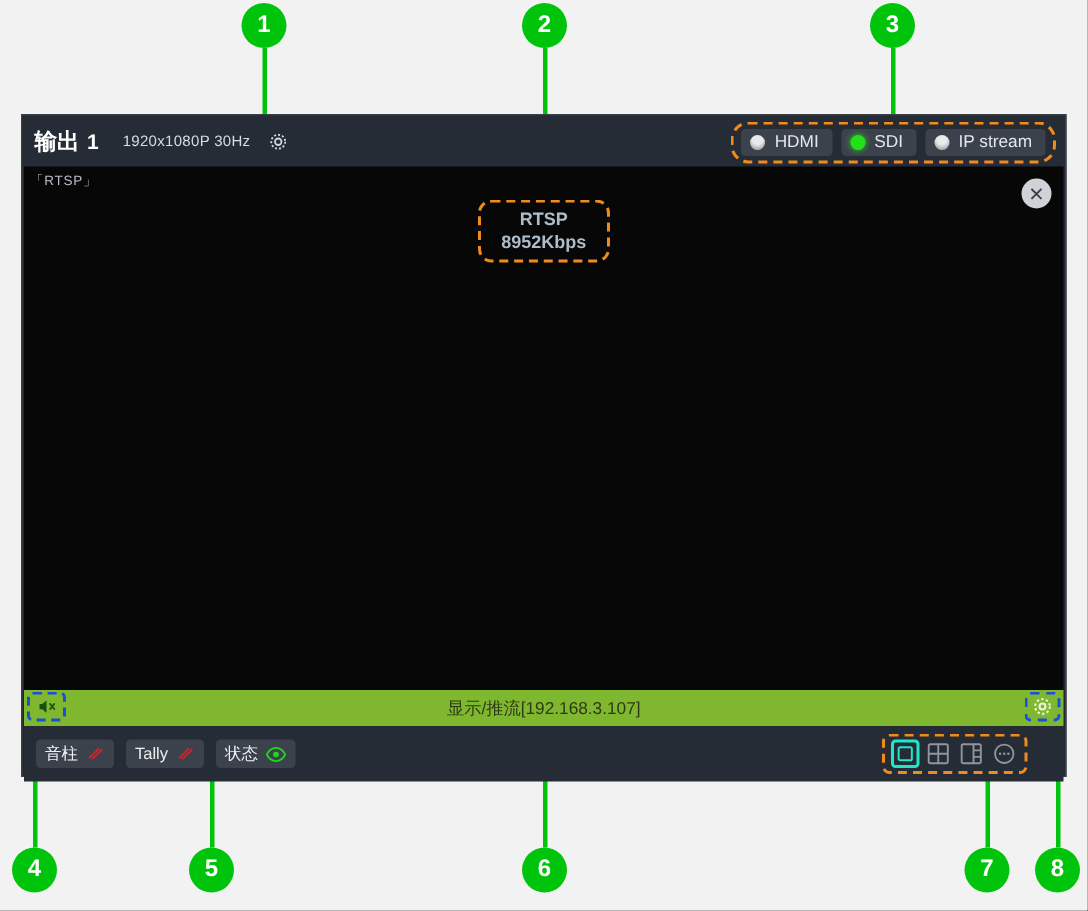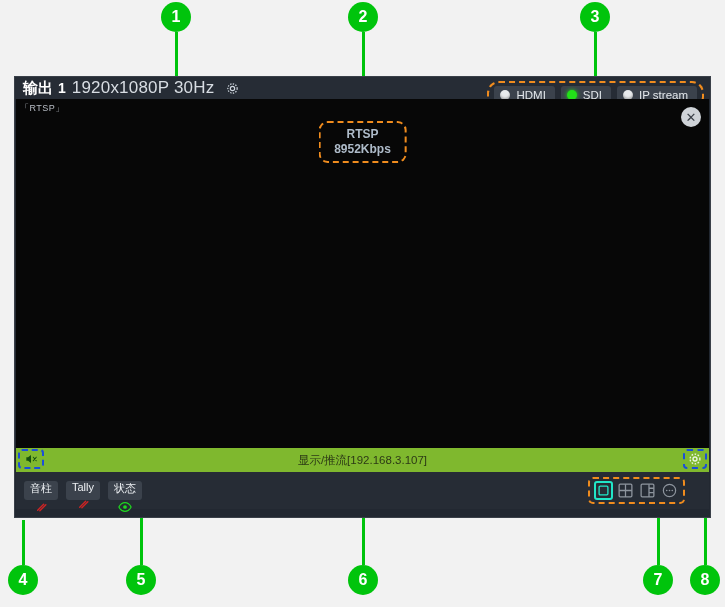--- a/index.html
+++ b/index.html
@@ -27,28 +27,28 @@
   .callout.up   .stem { height: 40px; }
 
   
   #panel {
     position: absolute; left: 14px; top: 76px;
     width: 697px; height: 442px;
     background: #222831;
     border: 1px solid #3a4049;
   }
   #titlebar {
-    position: relative; height: 22px;
+    position: relative; height: 34px;
     background: #262c35;
     display: flex; align-items: center;
     padding: 0 8px;
   }
   #title-zh { color: #ffffff; font-size: 15px; font-weight: bold; }
   #title-num { color: #ffffff; font-size: 14px; font-weight: bold; margin-left: 5px; }
-  #title-res { color: #d8dde3; font-size: 17px; margin-left: 6px; letter-spacing: .2px; }
+  #title-res { color: #d8dde3; font-size: 10px; margin-left: 16px; letter-spacing: .2px; }
   #title-gear { margin-left: 12px; display: flex; align-items: center; }
 
   
   #sourcegroup {
     position: absolute; right: 6px; top: 4px;
     display: flex; gap: 6px;
     padding: 3px 5px;
     border: 2px dashed #f08c1e; border-radius: 12px;
   }
   .radio {
@@ -106,21 +106,21 @@
 
   
   #toolbar {
     position: relative; height: 37px; background: #262c35;
     display: flex; align-items: center;
     margin: 0 1px;
   }
   .chip {
     display: flex; align-items: center; gap: 5px;
     background: #3b424c; border-radius: 3px;
-    height: 19px; padding: 0 6px; margin-left: 8px; flex-direction: column;
+    height: 19px; padding: 0 6px; margin-left: 8px;
   }
   .chip span.lbl { color: #eceff2; font-size: 11px; }
 
   #audio-group {
     position: absolute; left: 50%; transform: translateX(-50%);
     display: flex; gap: 6px;
     border: 2px dashed #f08c1e; border-radius: 5px;
     padding: 2px 5px;
   }
   #audio-group .chip { margin-left: 0; }

